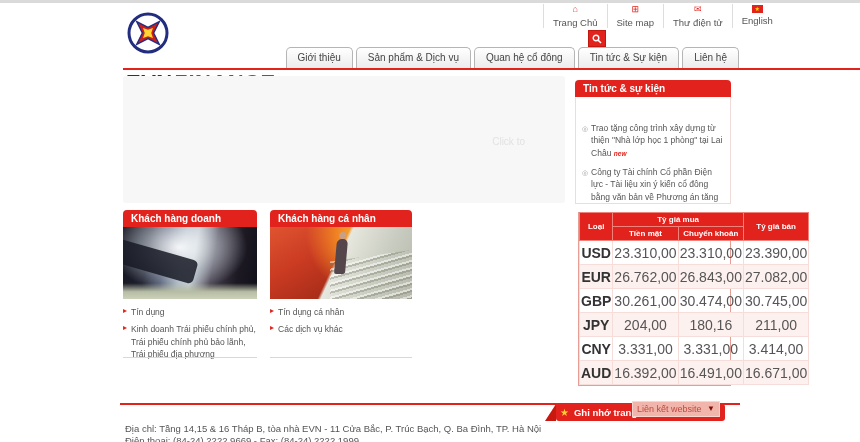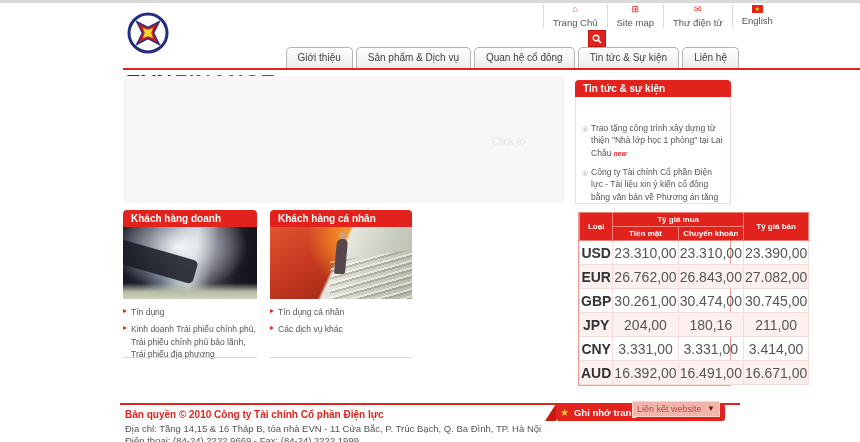--- a/index.html
+++ b/index.html
@@ -278,21 +278,20 @@
             <td>16.392,00</td>
             <td>16.491,00</td>
             <td>16.671,00</td>
           </tr>
         </tbody>
       </table>
     </div>
   </div>
 
   <div class="f-line"></div>
-  <div class="f-copy">Bản quyền © 2010 Công ty Tài chính Cổ phần Điện lực</div>
   <div class="f-addr">Địa chỉ:  Tầng 14,15 &amp; 16 Tháp B, tòa nhà EVN - 11 Cửa Bắc, P. Trúc Bạch, Q. Ba Đình, TP. Hà Nội</div>
   <div class="f-phone">Điện thoại: (84-24) 2222 9669 - Fax: (84-24) 2222 1999</div>
 
   <div class="bookmark">
     <span class="bm-star">★</span>
     <span class="bm-label">Ghi nhớ trang</span>
     <div class="bm-select">
       <span>Liên kết website</span>
       <span class="bm-arrow">▼</span>
     </div>

